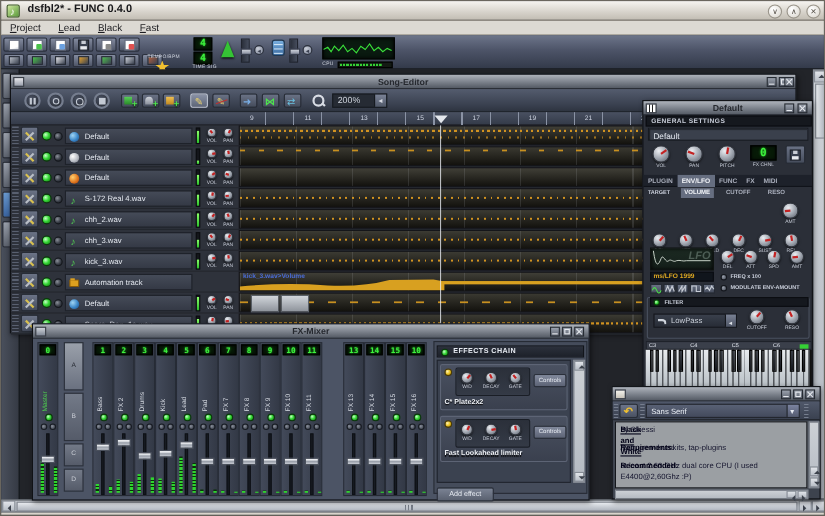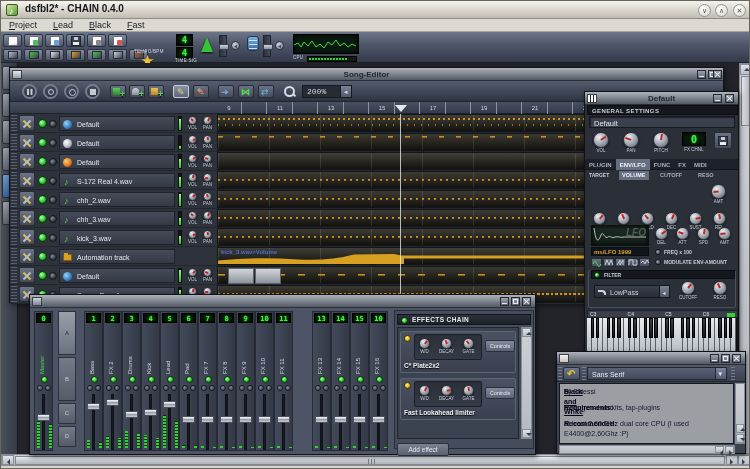--- a/index.html
+++ b/index.html
@@ -90,21 +90,21 @@
   .modebtn.active{background:linear-gradient(#8a92a6,#5d6577);border-color:#c6ccda;}
   .mode-x::after{content:"";position:absolute;left:2px;top:6px;width:11px;height:1px;background:#c03030;transform:rotate(-20deg);}
   .glyphbtn::before{position:absolute;font-size:9px;left:2px;top:1px;}
   .gb-arrow::before{content:"➜";color:#7ab0e8;}
   .gb-bowtie::before{content:"⋈";color:#4fe24f;font-weight:bold;}
   .gb-lines::before{content:"⇄";color:#6ac0e0;}
   #se-mag{top:5px;width:12px;height:12px;}
   #se-mag::before{content:"";position:absolute;left:0;top:0;width:7px;height:7px;border:2px solid #d8dce4;border-radius:50%;}
   #se-mag::after{content:"";position:absolute;left:8px;top:8px;width:4px;height:2px;background:#d8dce4;transform:rotate(45deg);}
   #se-zoom{top:4px;width:50px;height:13px;background:#262b34;border:1px solid #161a20;color:#cfd4dd;font-size:8px;}
-  #se-zoom .zv{position:absolute;left:4px;top:2px;font-family:Liberation Mono, monospace;}
+  #se-zoom .zv{position:absolute;left:4px;top:2px;}
   #se-zoom .spin{left:auto;right:0;top:0;bottom:0;width:11px;background:linear-gradient(#7a8296,#505868);border-left:1px solid #161a20;}
   #se-zoom .spin::before{content:"◂";position:absolute;left:3px;top:2px;font-size:7px;color:#d8dce4;}
   #se-timeline{left:0;top:34px;width:713px;height:12px;background:linear-gradient(#495061,#343b49);border-bottom:1px solid #1e222a;}
   #se-timeline .nums{left:207px;top:0;width:506px;height:12px;background:repeating-linear-gradient(90deg,transparent 0 24px,#8b93a5 24px 25px,transparent 25px 25.5px);}
   .tl-num{top:3px;font-size:6px;color:#cfd5e2;transform:translateX(-50%);}
   #playhead-tri{left:385px;top:37px;width:0;height:0;border-left:6px solid transparent;border-right:6px solid transparent;border-top:7px solid #e4e7ec;z-index:5;}
   #playhead-line{left:390px;top:46px;width:1px;height:189px;background:rgba(240,243,248,.75);z-index:5;}
   #se-tracks{left:0;top:46px;width:713px;height:189px;background:#17181c;}
   .trow{left:0;width:713px;height:19px;border-bottom:1px solid #23262d;background:#2e323b;}
   .trow .grip{left:1px;top:1px;width:6px;height:16px;background:repeating-linear-gradient(0deg,#596070 0 1px,transparent 1px 3px);}
@@ -219,21 +219,21 @@
   #notes-text p{position:relative;margin:0 0 6px 0;}
   #notes-text b{color:#000016;}
 </style>
 </head>
 <body>
 
 <div id="app">
 
   <div id="titlebar">
     <div id="title-icon"></div>
-    <div id="title-text" class="txt">dsfbl2* - CHAIN 0.4.0</div>
+    <div id="title-text" class="txt">dsfbl2* - FUNC 0.4.0</div>
     <div id="btn-min" class="capbtn" style="left:697px;"></div>
     <div id="btn-max" class="capbtn" style="left:714px;"></div>
     <div id="btn-close" class="capbtn" style="left:732px;"></div>
   </div>
 
   <div id="menubar">
       <div class="menu-item txt" style="position: relative;">Project</div>
       <div class="menu-item txt" style="position: relative;">Lead</div>
       <div class="menu-item txt" style="position: relative;">Black</div>
       <div class="menu-item txt" style="position: relative;">Fast</div>
@@ -758,20 +758,21 @@
       <div class="shapebtn" style="left: 54px;">
         <svg width="10" height="8" viewBox="0 0 10 8" style="position:absolute;left:0;top:0;">
           <path d="M1 4 L3 2 L5 5 L7 1 L9 4" fill="none" stroke="#c8cdd6" stroke-width="1"></path>
         </svg>
       </div>
     </div>
 
   <div id="fx" class="mdiwin">
     <div class="mdi-title">
       <div class="wicon fxwicon"></div>
+      <div class="t">FX-Mixer</div>
       <div class="wbtn min" style="left:470px;"></div>
       <div class="wbtn max" style="left:481px;"></div>
       <div class="wbtn close" style="left:492px;"></div>
     </div>
     <div id="fx-channels" style="left:0;top:0;width:507px;height:161px;">
         <div class="chstrip" style="left: 4px;">
           <div class="chlcd lcd">0</div>
           <div class="chlabel txt" style="color: rgb(78, 210, 78);">Master</div>
           <div class="chled led led-on"></div>
           <div class="miniknob" style="left: 2px;"></div>

